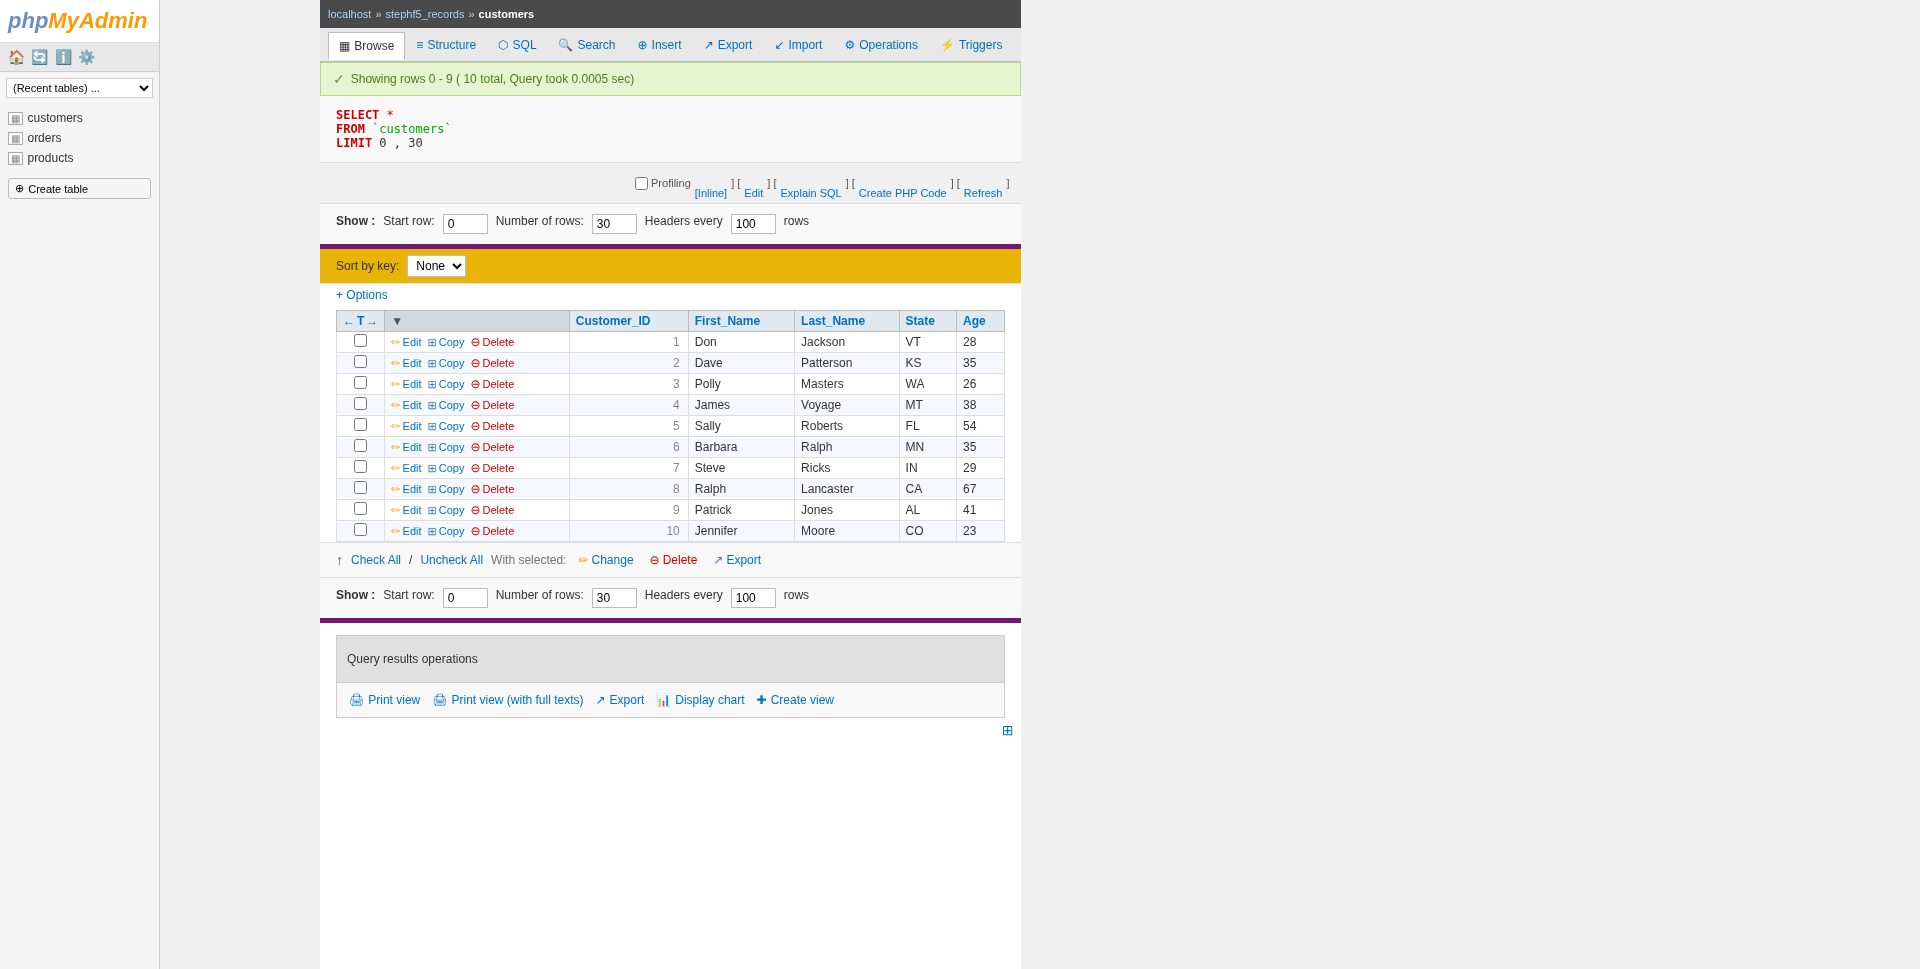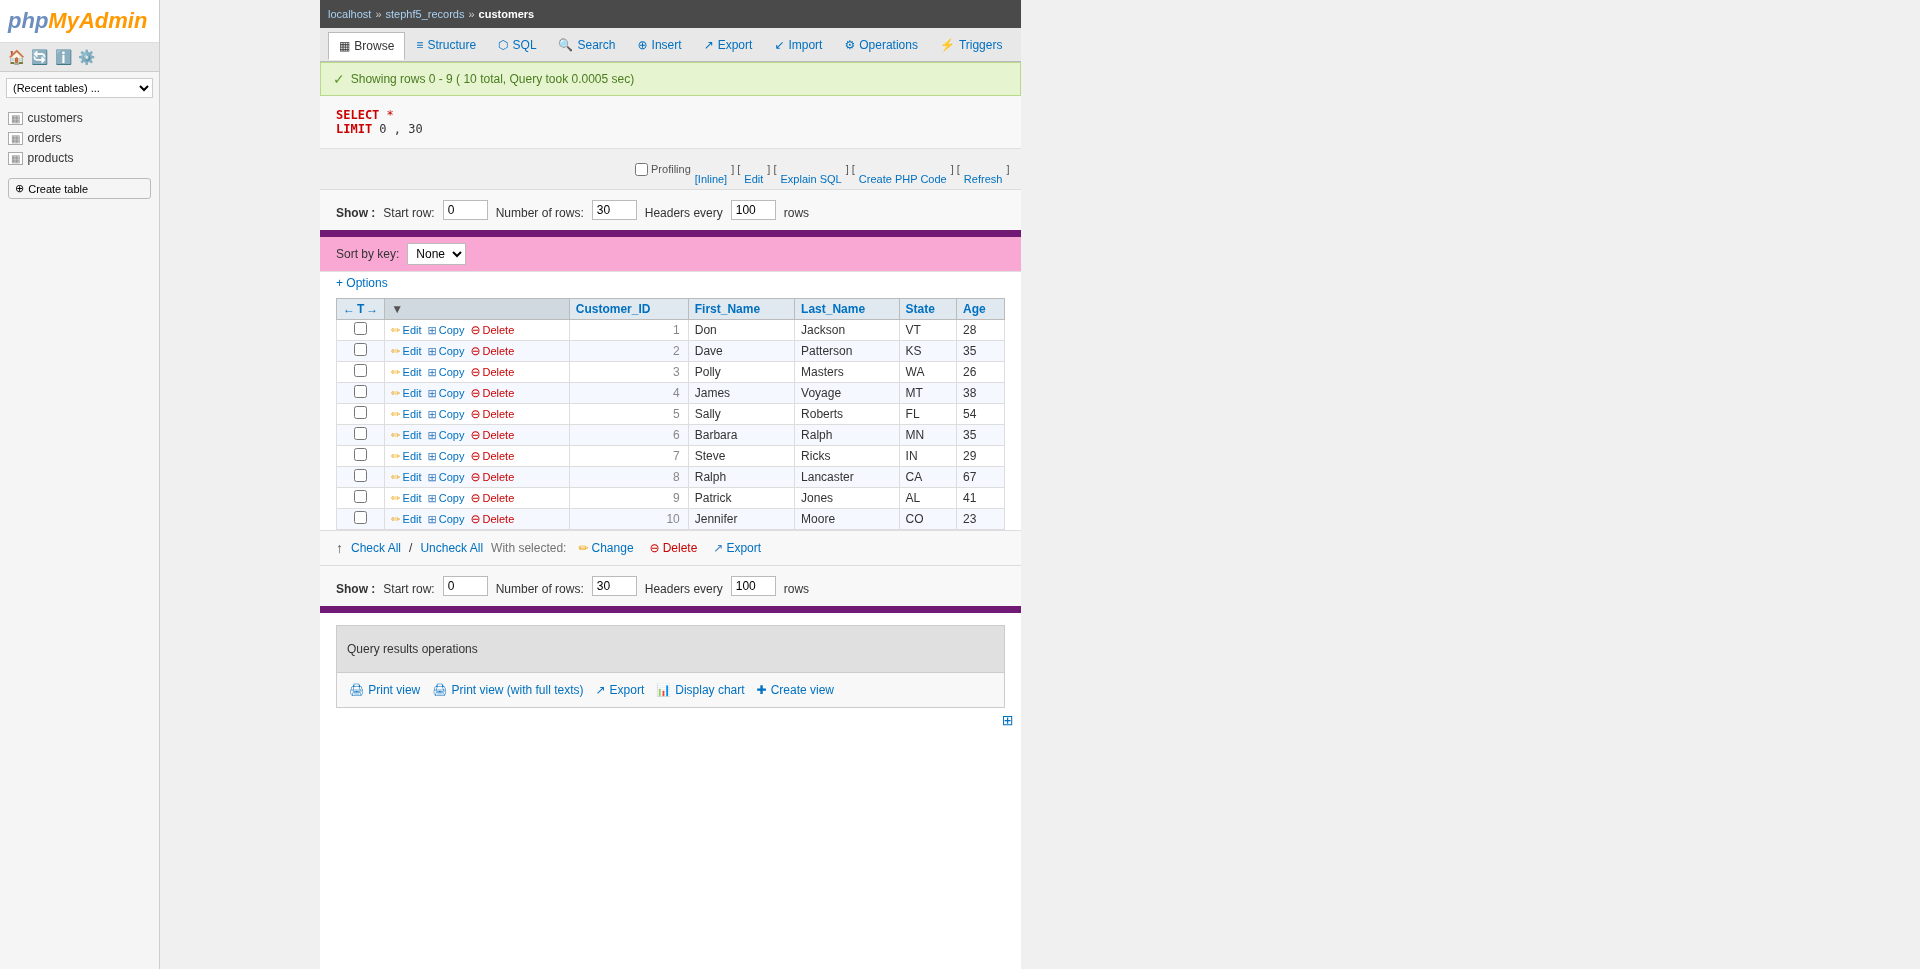--- a/index.html
+++ b/index.html
@@ -39,26 +39,26 @@
     #query-display { padding: 12px 16px; background: #f8f8f8; border-bottom: 1px solid #e0e0e0; font-family: monospace; font-size: 12px; }
     #query-display .kw { color: #c00; font-weight: bold; }
     #query-display .str { color: #0a0; }
     
     
     #profiling-bar { display: flex; justify-content: flex-end; align-items: center; padding: 4px 12px; background: #f0f0f0; border-bottom: 1px solid #ddd; font-size: 11px; color: #555; gap: 4px; }
     #profiling-bar a { color: #0070c0; text-decoration: none; margin-top: 20px; }
     #profiling-bar label { display: flex; align-items: center; gap: 3px; }
     
     
-    .show-controls { display: flex; align-items: flex-end; gap: 8px; padding: 10px 16px; background: #f8f8f8; border-bottom: 7px solid #701a75; }
+    .show-controls { display: flex; align-items: flex-start; gap: 8px; padding: 10px 16px; background: #f8f8f8; border-bottom: 5px solid #701a75; }
     .show-controls input[type=text] { border: 1px solid #bbb; padding: 2px 4px; width: 50px; font-size: 12px; }
     .show-controls span { font-size: 12px; }
     
     
-    .sort-controls { padding: 6px 16px; background: #f9a8d4; border-bottom: 1px solid #e0e0e0; display: flex; align-items: center; gap: 8px; }
+    .sort-controls { padding: 6px 16px; background: #eab308; border-bottom: 1px solid #e0e0e0; display: flex; align-items: center; gap: 8px; }
     .sort-controls select { border: 1px solid #bbb; padding: 2px 4px; font-size: 12px; background: #fff; }
     
     
     #options-link { padding: 4px 16px; }
     #options-link a { color: #0070c0; text-decoration: none; font-size: 12px; }
     
     
     #data-section { padding: 0 16px; }
     #data-table { width: 100%; border-collapse: collapse; margin-top: 4px; font-size: 12px; }
     #data-table th { background: #e0e8f0; border: 1px solid #bbb; padding: 3px 6px; text-align: left; font-weight: bold; white-space: nowrap; }
@@ -189,20 +189,21 @@
       </a>
     </div>
 
     <div id="success-bar">
       <span class="check">✓</span>
       <span>Showing rows 0 - 9 ( 10 total, Query took 0.0005 sec)</span>
     </div>
 
     <div id="query-display">
       <div><span class="kw">SELECT</span> <span style="color:#c00;">*</span></div>
+      <div><span class="kw">FROM</span> <span class="str">`customers`</span></div>
       <div><span class="kw">LIMIT</span> 0 , 30</div>
     </div>
 
     <div id="profiling-bar">
       <label>
         <input type="checkbox" style="">
         <span>Profiling</span>
       </label>
       <a href="#">[Inline]</a>
       <span>] [</span>

